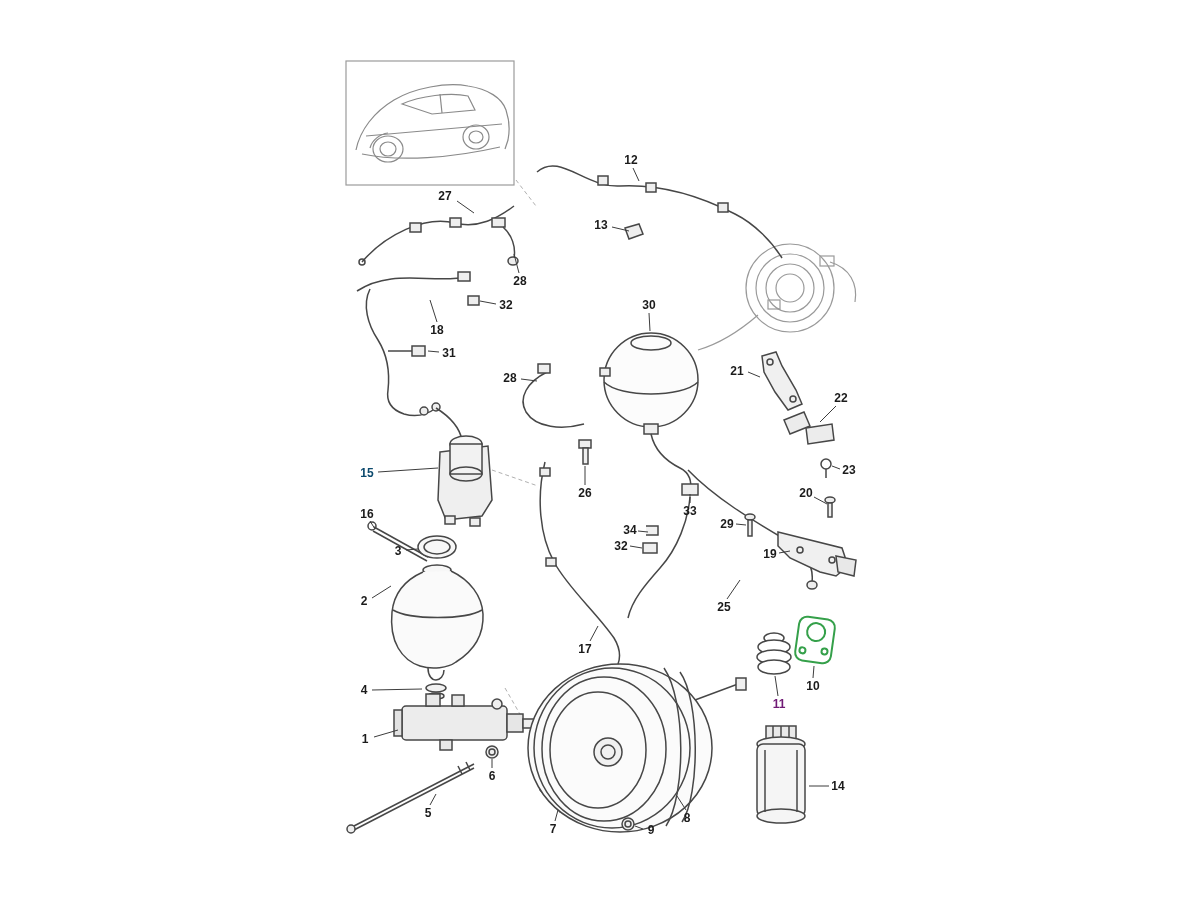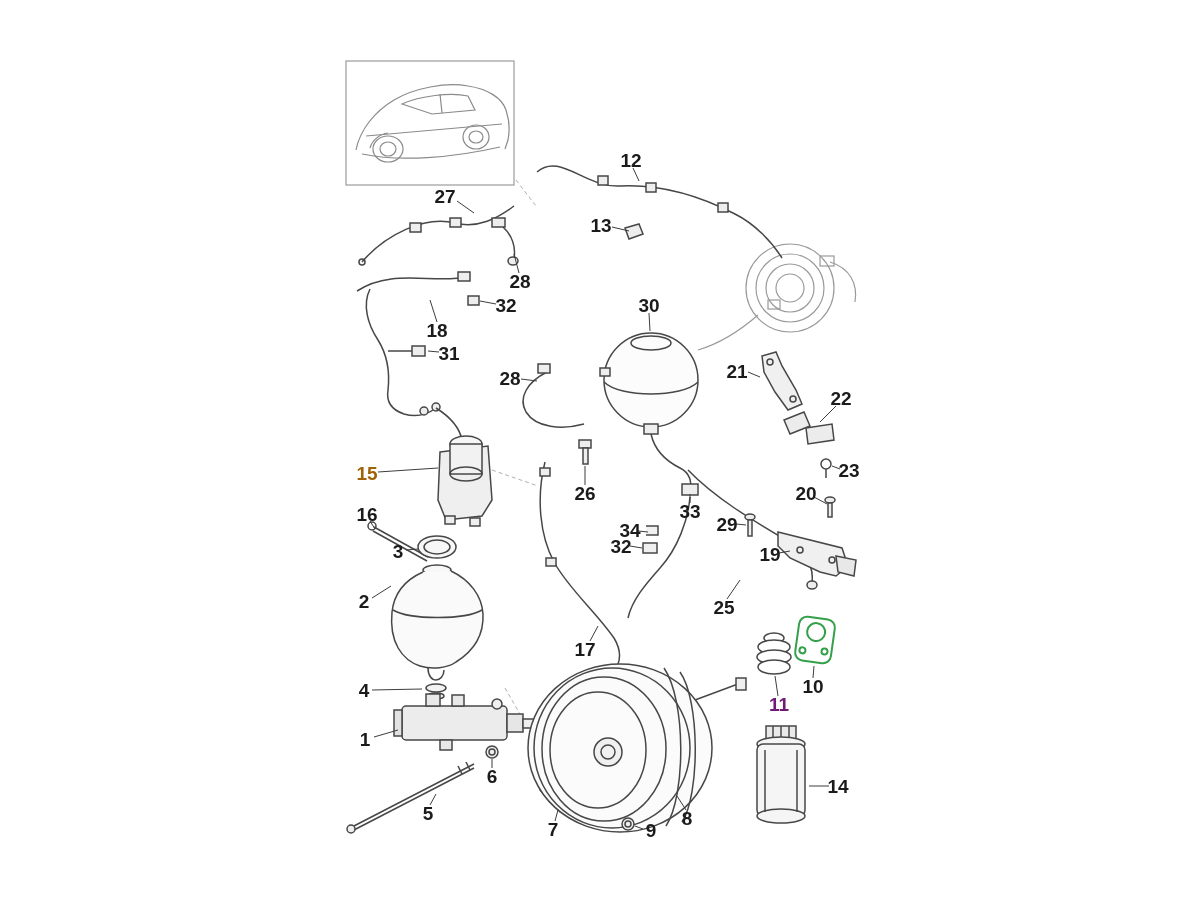--- a/index.html
+++ b/index.html
@@ -3,21 +3,21 @@
 <meta charset="utf-8">
 <style>
   html,body{margin:0;padding:0;background:#ffffff;}
   #stage{position:relative;width:1200px;height:900px;background:#ffffff;overflow:hidden;
          font-family:"Liberation Sans", sans-serif;}
   #art{position:absolute;left:0;top:0;}
   #labels-layer{position:absolute;left:0;top:0;width:1200px;height:900px;pointer-events:none;}
   .part-label{
      position:absolute;transform:translate(-50%,-50%);
      font-family:"Liberation Sans", sans-serif;
-     font-size:19px;font-weight:bold;color:#1b1b1b;line-height:1;
+     font-size:12px;font-weight:bold;color:#1b1b1b;line-height:1;
      white-space:nowrap;
   }
 </style>
 </head>
 <body>
 
 <div id="stage">
 
   <svg id="art" width="1200" height="900" viewBox="0 0 1200 900">
 
@@ -255,21 +255,21 @@
       <div class="part-label" style="left: 520px; top: 281px; color: rgb(27, 27, 27);">28</div>
       <div class="part-label" style="left: 506px; top: 305px; color: rgb(27, 27, 27);">32</div>
       <div class="part-label" style="left: 437px; top: 330px; color: rgb(27, 27, 27);">18</div>
       <div class="part-label" style="left: 449px; top: 353px; color: rgb(27, 27, 27);">31</div>
       <div class="part-label" style="left: 649px; top: 305px; color: rgb(27, 27, 27);">30</div>
       <div class="part-label" style="left: 510px; top: 378px; color: rgb(27, 27, 27);">28</div>
       <div class="part-label" style="left: 737px; top: 371px; color: rgb(27, 27, 27);">21</div>
       <div class="part-label" style="left: 841px; top: 398px; color: rgb(27, 27, 27);">22</div>
       <div class="part-label" style="left: 849px; top: 470px; color: rgb(27, 27, 27);">23</div>
       <div class="part-label" style="left: 585px; top: 493px; color: rgb(27, 27, 27);">26</div>
-      <div class="part-label" style="left: 367px; top: 473px; color: #a16207;">15</div>
+      <div class="part-label" style="left: 367px; top: 473px; color: #0c4a6e;">15</div>
       <div class="part-label" style="left: 367px; top: 514px; color: rgb(27, 27, 27);">16</div>
       <div class="part-label" style="left: 690px; top: 511px; color: rgb(27, 27, 27);">33</div>
       <div class="part-label" style="left: 806px; top: 493px; color: rgb(27, 27, 27);">20</div>
       <div class="part-label" style="left: 727px; top: 524px; color: rgb(27, 27, 27);">29</div>
       <div class="part-label" style="left: 630px; top: 530px; color: rgb(27, 27, 27);">34</div>
       <div class="part-label" style="left: 621px; top: 546px; color: rgb(27, 27, 27);">32</div>
       <div class="part-label" style="left: 770px; top: 554px; color: rgb(27, 27, 27);">19</div>
       <div class="part-label" style="left: 398px; top: 551px; color: rgb(27, 27, 27);">3</div>
       <div class="part-label" style="left: 364px; top: 601px; color: rgb(27, 27, 27);">2</div>
       <div class="part-label" style="left: 724px; top: 607px; color: rgb(27, 27, 27);">25</div>

